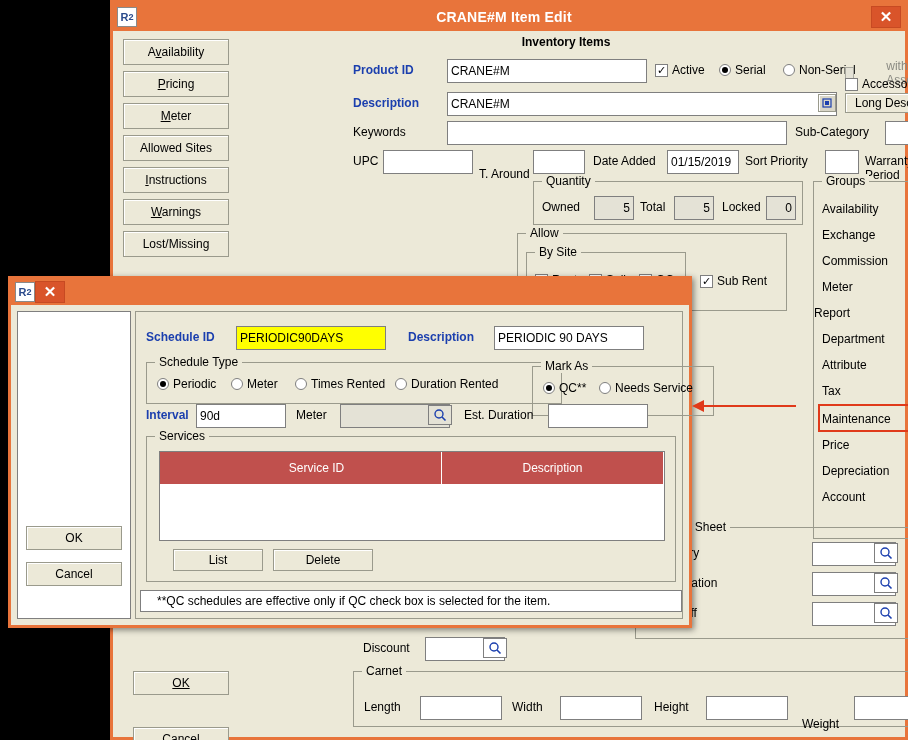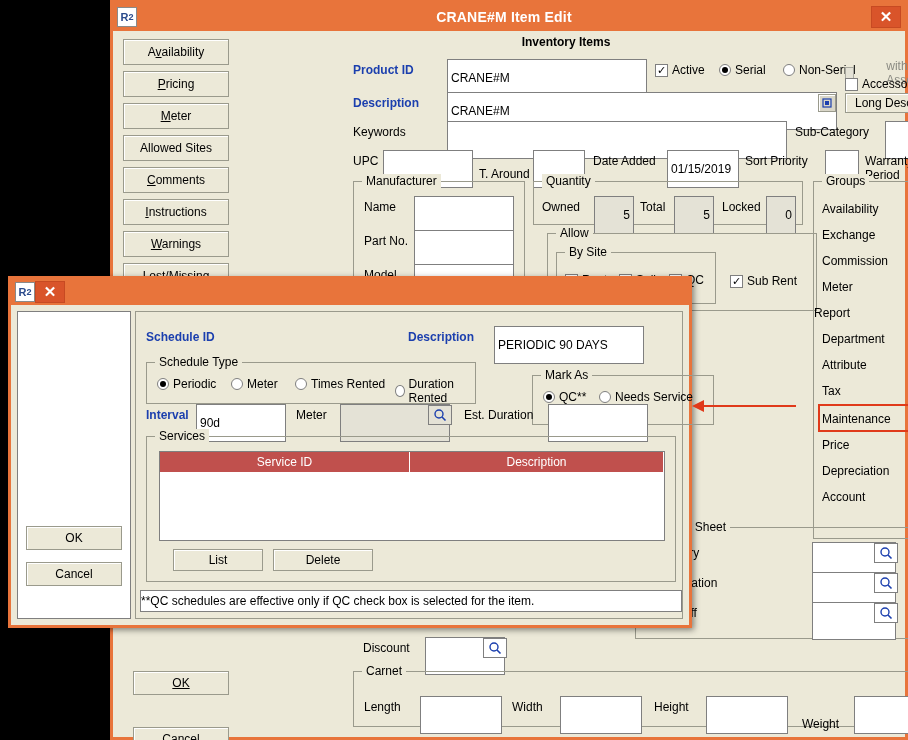--- a/index.html
+++ b/index.html
@@ -49,21 +49,21 @@
 
   
   .form{position:absolute;left:122px;top:4px;right:8px;bottom:4px;}
   .section-title{
     position:absolute;left:0;right:0;top:0;text-align:center;font-weight:bold;font-size:12px;
   }
   .lbl{position:absolute;font-size:12px;color:#000;}
   .lbl.blue{color:#1b3fae;font-weight:bold;}
   .fld{
     position:absolute;background:#fff;border:1px solid #7f7f7f;box-sizing:border-box;
-    font-family:"Liberation Sans", sans-serif;font-size:12px;padding:18px 3px;
+    font-family:"Liberation Sans", sans-serif;font-size:12px;padding:11px 3px;
     display:flex;align-items:center;
   }
   .fld.gray{background:#e4e2d6;}
   .fld.right{justify-content:flex-end;}
   .mag{
     position:absolute;width:24px;height:20px;background:#fff;border:1px solid #7f7f7f;
     box-sizing:border-box;display:flex;align-items:center;justify-content:center;cursor:default;
   }
   .mag svg{display:block;}
   .grp{
@@ -109,28 +109,28 @@
   }
   .dlg-body{
     position:absolute;left:124px;top:6px;right:6px;bottom:6px;
     background:#ece9d8;border:1px solid #9a9a8c;box-sizing:border-box;
   }
   .sel{background:#ffff00;}
 
   .svc-table{
     position:absolute;background:#fff;border:1px solid #7f7f7f;box-sizing:border-box;
   }
-  .svc-head{display:flex;height:20px;background:#c0504d;color:#fff;font-size:12px;}
+  .svc-head{display:flex;height:32px;background:#c0504d;color:#fff;font-size:12px;padding-left:32px;}
   .svc-head div{
     display:flex;align-items:center;justify-content:center;border-right:1px solid #fff;box-sizing:border-box;
   }
   .arrow-red{position:absolute;}
   .note{
     position:absolute;background:#fff;border:1px solid #7f7f7f;box-sizing:border-box;
-    font-size:12px;display:flex;align-items:center;padding-left:0;
+    font-size:12px;display:flex;align-items:center;padding-left:16px;
   }
   .underline{text-decoration:underline;}
 </style>
 </head>
 <body>
 
 <div class="desktop">
   <div class="blue-band"></div>
 
   <div class="win-main">
@@ -141,21 +141,20 @@
       <div class="tb-close">✕</div>
     </div>
 
     <div class="client">
 
       <div class="nav">
         <button>A<u>v</u>ailability</button>
         <button><u>P</u>ricing</button>
         <button><u>M</u>eter</button>
         <button>Allowed Sites</button>
-        <button><u>C</u>omments</button>
         <button><u>I</u>nstructions</button>
         <button><u>W</u>arnings</button>
         <button>Lost/Missing</button>
       </div>
 
       <div class="form">
 
         <div class="section-title">Inventory Items</div>
 
         <div class="lbl blue" style="left:118px;top:28px;">Product ID</div>
@@ -204,41 +203,32 @@
         <div class="lbl" style="left:118px;top:119px;">UPC</div>
         <div class="fld" style="left:148px;top:115px;width:90px;height:22px;"></div>
         <div class="lbl" style="left:244px;top:132px;">T. Around</div>
         <div class="fld" style="left:298px;top:115px;width:52px;height:22px;"></div>
         <div class="lbl" style="left:358px;top:119px;">Date Added</div>
         <div class="fld" style="left:432px;top:115px;width:72px;height:22px;">01/15/2019</div>
         <div class="lbl" style="left:510px;top:119px;">Sort Priority</div>
         <div class="fld" style="left:590px;top:115px;width:34px;height:22px;"></div>
         <div class="lbl" style="left:630px;top:119px;">Warranty Period</div>
 
-        <div class="grp" style="left:118px;top:146px;width:172px;height:130px;">
-          <span class="cap">Manufacturer</span>
-          <div class="lbl" style="left:10px;top:18px;">Name</div>
-          <div class="fld" style="left:60px;top:14px;width:100px;height:22px;"></div>
-          <div class="lbl" style="left:10px;top:52px;">Part No.</div>
-          <div class="fld" style="left:60px;top:48px;width:100px;height:22px;"></div>
-          <div class="lbl" style="left:10px;top:86px;">Model</div>
-          <div class="fld" style="left:60px;top:82px;width:100px;height:22px;"></div>
-        </div>
 
         <div class="grp" style="left:298px;top:146px;width:270px;height:44px;">
           <span class="cap">Quantity</span>
           <div class="lbl" style="left:8px;top:18px;">Owned</div>
           <div class="fld gray right" style="left:60px;top:14px;width:40px;height:22px;">5</div>
           <div class="lbl" style="left:106px;top:18px;">Total</div>
           <div class="fld gray right" style="left:140px;top:14px;width:40px;height:22px;">5</div>
           <div class="lbl" style="left:188px;top:18px;">Locked</div>
           <div class="fld gray right" style="left:232px;top:14px;width:30px;height:22px;">0</div>
         </div>
 
-        <div class="grp" style="left:312px;top:198px;width:270px;height:78px;text-align:center;">
+        <div class="grp" style="left:282px;top:198px;width:270px;height:78px;text-align:center;">
           <span class="cap">Allow</span>
           <div class="grp" style="left:8px;top:18px;width:160px;height:52px;">
             <span class="cap">By Site</span>
             <div class="chk" style="left:8px;top:20px;">
               <span class="box">✓</span>
               <span>Rent</span>
             </div>
             <div class="chk" style="left:62px;top:20px;">
               <span class="box">✓</span>
               <span>Sell</span>
@@ -354,24 +344,25 @@
     <div class="dlg-client">
 
       <div class="dlg-left">
         <div class="btn" style="left:8px;top:214px;width:96px;height:24px;">OK</div>
         <div class="btn" style="left:8px;top:250px;width:96px;height:24px;">Cancel</div>
       </div>
 
       <div class="dlg-body">
 
         <div class="lbl blue" style="left:10px;top:18px;">Schedule ID</div>
+        <div class="fld sel" style="left:100px;top:14px;width:150px;height:22px;">PERIODIC90DAYS</div>
         <div class="lbl blue" style="left:272px;top:18px;">Description</div>
         <div class="fld" style="left:358px;top:14px;width:150px;height:22px;">PERIODIC 90 DAYS</div>
 
-        <div class="grp" style="left:10px;top:50px;width:330px;height:42px;">
+        <div class="grp" style="left:10px;top:50px;width:416px;height:42px;">
           <span class="cap">Schedule Type</span>
           <div class="rad on" style="left:10px;top:14px;">
             <span class="dot">
                 <i></i>
               </span>
             <span>Periodic</span>
           </div>
           <div class="rad" style="left:84px;top:14px;">
             <span class="dot"></span>
             <span>Meter</span>
@@ -379,21 +370,21 @@
           <div class="rad" style="left:148px;top:14px;">
             <span class="dot"></span>
             <span>Times Rented</span>
           </div>
           <div class="rad" style="left:248px;top:14px;">
             <span class="dot"></span>
             <span>Duration Rented</span>
           </div>
         </div>
 
-        <div class="grp" style="left:396px;top:63px;width:182px;height:50px;">
+        <div class="grp" style="left:396px;top:54px;width:182px;height:50px;">
           <span class="cap">Mark As</span>
           <div class="rad on" style="left:10px;top:14px;">
             <span class="dot">
                 <i></i>
               </span>
             <span>QC**</span>
           </div>
           <div class="rad" style="left:66px;top:14px;">
             <span class="dot"></span>
             <span>Needs Service</span>

